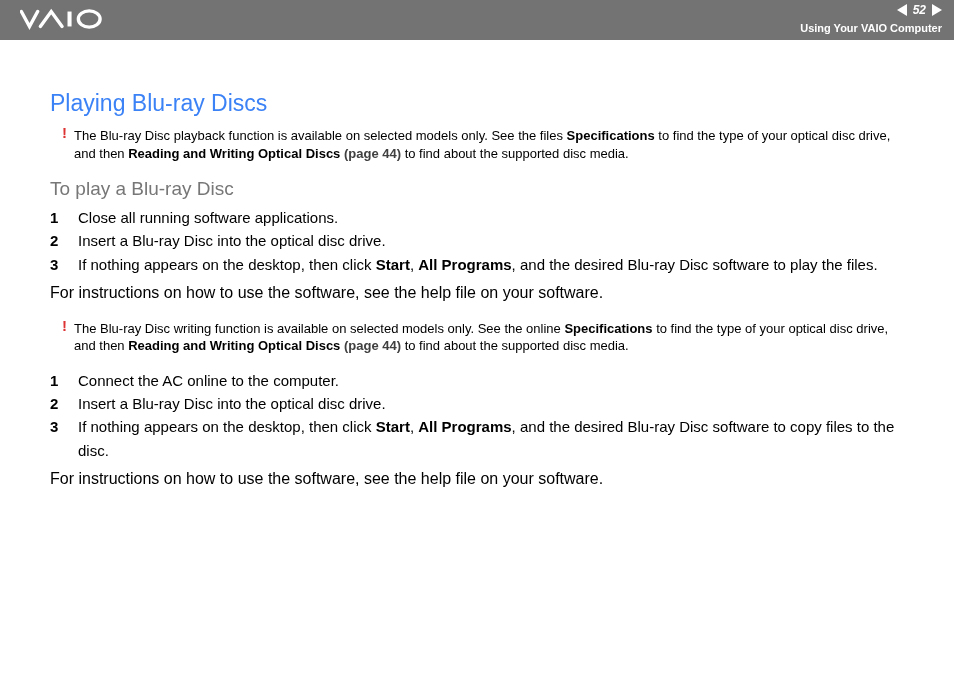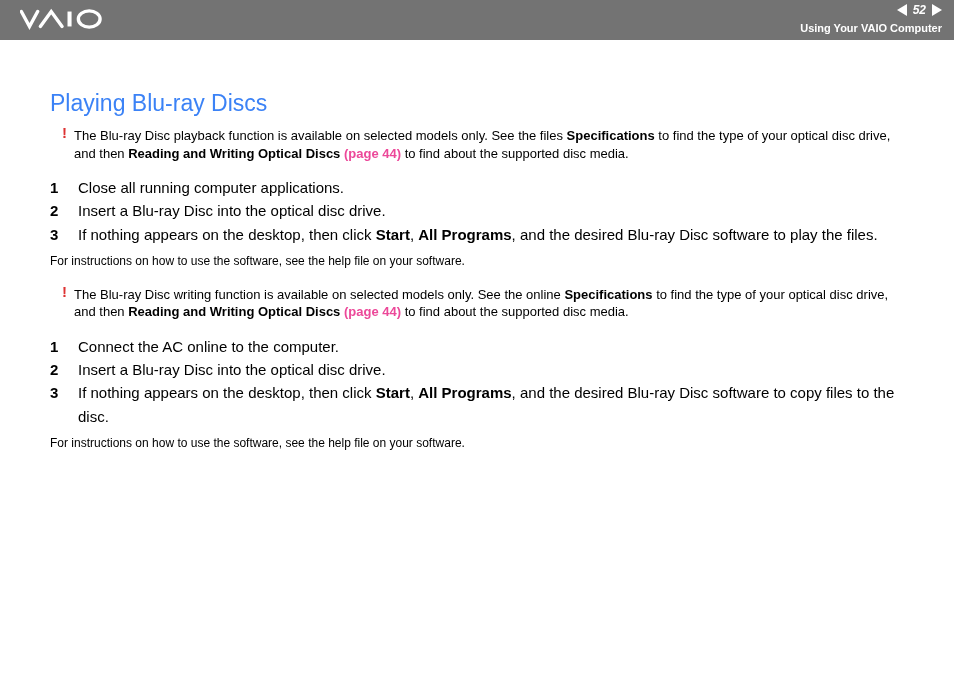--- a/index.html
+++ b/index.html
@@ -80,21 +80,21 @@
   .bang {
     position: absolute;
     left: -12px;
     top: -4px;
     color: #d33;
     font-weight: bold;
     font-size: 15px;
   }
   .note b { font-weight: bold; }
   .pagelink {
-    color: #ec4899;
+    color: #404040;
     font-weight: bold;
     cursor: pointer;
   }
   h3.gray {
     color: #777;
     font-weight: normal;
     font-size: 19px;
     margin: 16px 0 6px 0;
   }
   ol.steps {
@@ -107,21 +107,21 @@
     font-size: 15px;
     line-height: 1.55;
   }
   ol.steps li .num {
     font-weight: bold;
     width: 28px;
     flex-shrink: 0;
   }
   ol.steps li .txt { flex: 1; }
   .para {
-    font-size: 12px;
+    font-size: 16px;
     margin: 4px 0 18px 0;
   }
   b { font-weight: bold; }
 </style>
 </head>
 <body>
 
 <div class="header">
   <div class="logo">
     <svg viewBox="0 0 140 30" width="95">
@@ -143,25 +143,26 @@
 
 <div class="content">
 
   <h2 class="blue">Playing Blu-ray Discs</h2>
 
   <div class="note">
     <span class="bang">!</span>
     <span>The Blu-ray Disc playback function is available on selected models only. See the files </span><b>Specifications</b><span> to find the type of your optical disc drive, and then </span><b>Reading and Writing Optical Discs </b><span class="pagelink">(page 44)</span><span> to find about the supported disc media.</span>
   </div>
 
+  <h3 class="gray">To play a Blu-ray Disc</h3>
 
   <ol class="steps">
     <li>
       <span class="num">1</span>
-      <span class="txt">Close all running computer applications.</span>
+      <span class="txt">Close all running software applications.</span>
     </li>
     <li>
       <span class="num">2</span>
       <span class="txt">Insert a Blu-ray Disc into the optical disc drive.</span>
     </li>
     <li>
       <span class="num">3</span>
       <span class="txt"><span>If nothing appears on the desktop, then click </span><b>Start</b><span>, </span><b>All Programs</b><span>, and the desired Blu-ray Disc software to play the files.</span></span>
     </li>
   </ol>

